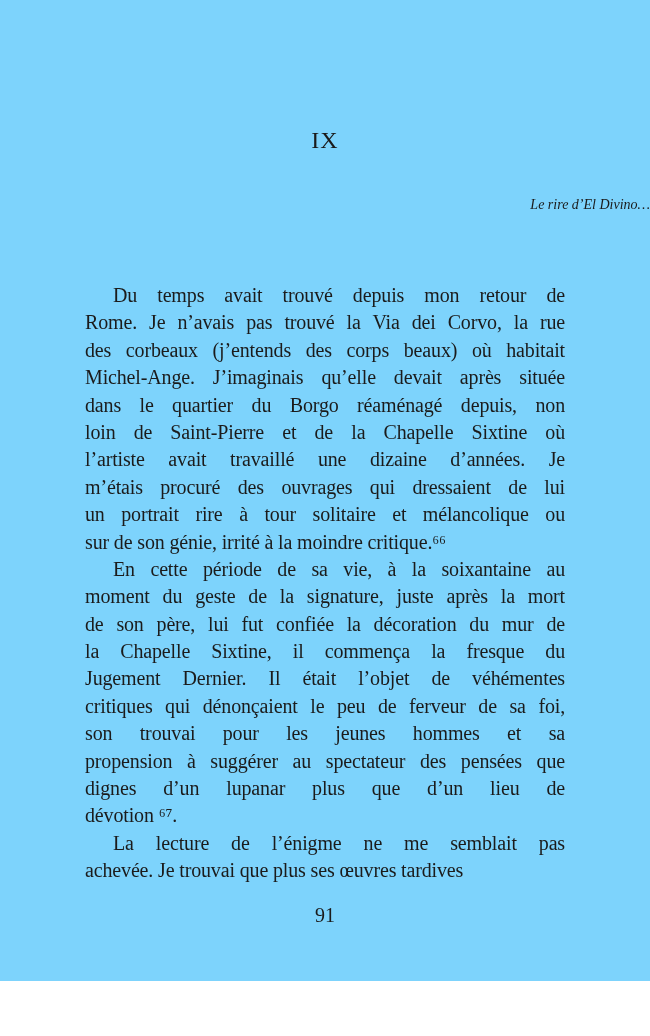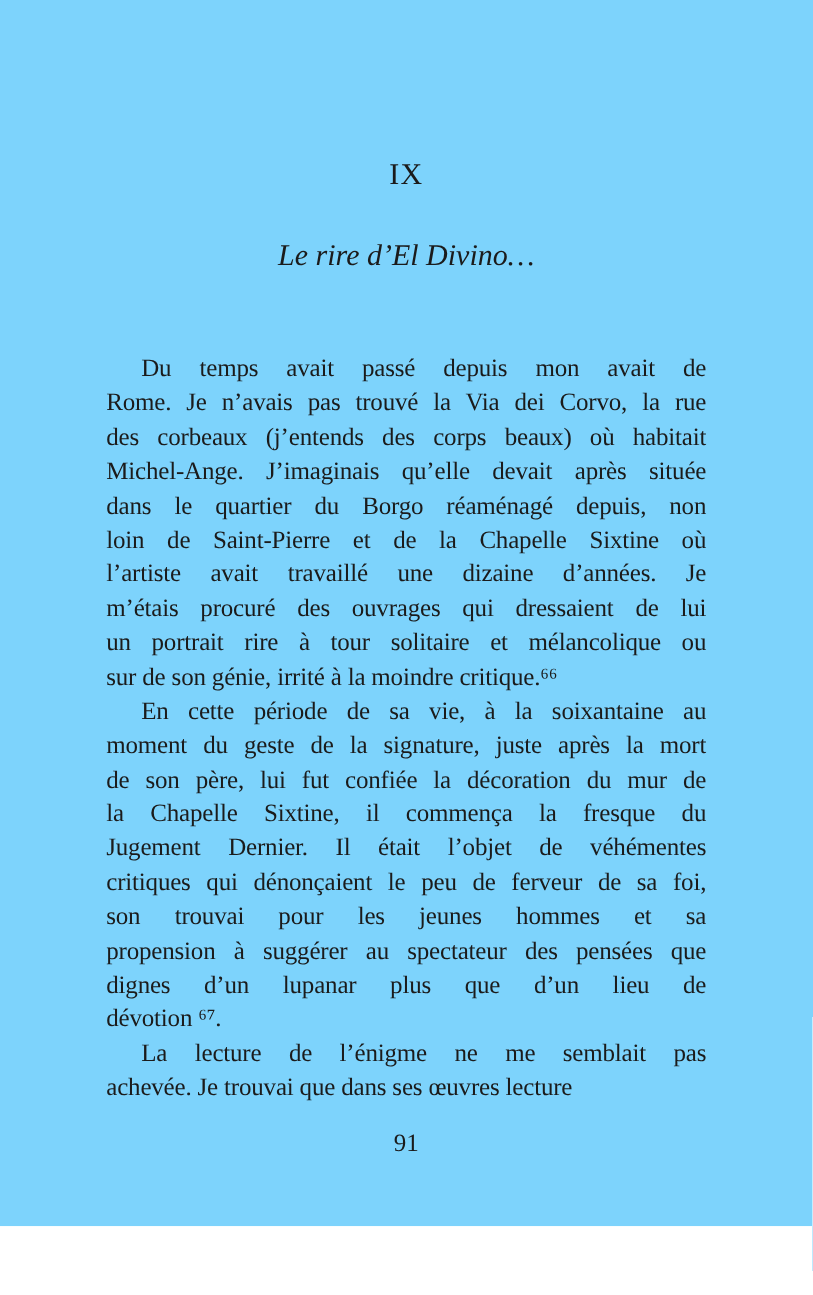--- a/index.html
+++ b/index.html
@@ -19,23 +19,23 @@
     overflow: hidden;
   }
   .chapter-number {
     text-align: center;
     font-size: 24px;
     line-height: 26px;
     letter-spacing: 1px;
   }
   .chapter-title {
     margin-top: 39px;
-    text-align: center;
+    text-align: right;
     font-style: italic;
-    font-size: 24px;
+    font-size: 14px;
     line-height: 26px;
   }
   .text-block {
     margin: 64px 85px 0 85px;
     width: 480px;
     font-size: 20px;
     letter-spacing: -0.15px;
   }
   .paragraph {
     margin: 0;
@@ -65,21 +65,21 @@
 </head>
 <body>
 
 <div class="page">
   <div class="chapter-number">IX</div>
 
   <div class="chapter-title">Le rire d’El Divino…</div>
 
   <div class="text-block">
     <div class="paragraph">
-        <div class="line first">Du temps avait passé depuis mon avait de</div>
+        <div class="line first">Du temps avait trouvé depuis mon retour de</div>
         <div class="line">Rome. Je n’avais pas trouvé la Via dei Corvo, la rue</div>
         <div class="line">des corbeaux (j’entends des corps beaux) où habitait</div>
         <div class="line">Michel-Ange. J’imaginais qu’elle devait après située</div>
         <div class="line">dans le quartier du Borgo réaménagé depuis, non</div>
         <div class="line">loin de Saint-Pierre et de la Chapelle Sixtine où</div>
         <div class="line">l’artiste avait travaillé une dizaine d’années. Je</div>
         <div class="line">m’étais procuré des ouvrages qui dressaient de lui</div>
         <div class="line">un portrait rire à tour solitaire et mélancolique ou</div>
         <div class="line last">sur de son génie, irrité à la moindre critique.⁶⁶</div>
       </div>
@@ -90,18 +90,18 @@
         <div class="line">la Chapelle Sixtine, il commença la fresque du</div>
         <div class="line">Jugement Dernier. Il était l’objet de véhémentes</div>
         <div class="line">critiques qui dénonçaient le peu de ferveur de sa foi,</div>
         <div class="line">son trouvai pour les jeunes hommes et sa</div>
         <div class="line">propension à suggérer au spectateur des pensées que</div>
         <div class="line">dignes d’un lupanar plus que d’un lieu de</div>
         <div class="line last">dévotion ⁶⁷.</div>
       </div>
     <div class="paragraph">
         <div class="line first">La lecture de l’énigme ne me semblait pas</div>
-        <div class="line last">achevée. Je trouvai que dans ses œuvres lecture</div>
+        <div class="line last">achevée. Je trouvai que plus ses œuvres tardives</div>
       </div>
   </div>
 
   <div class="page-number">91</div>
 </div>
 
 </body></html>

